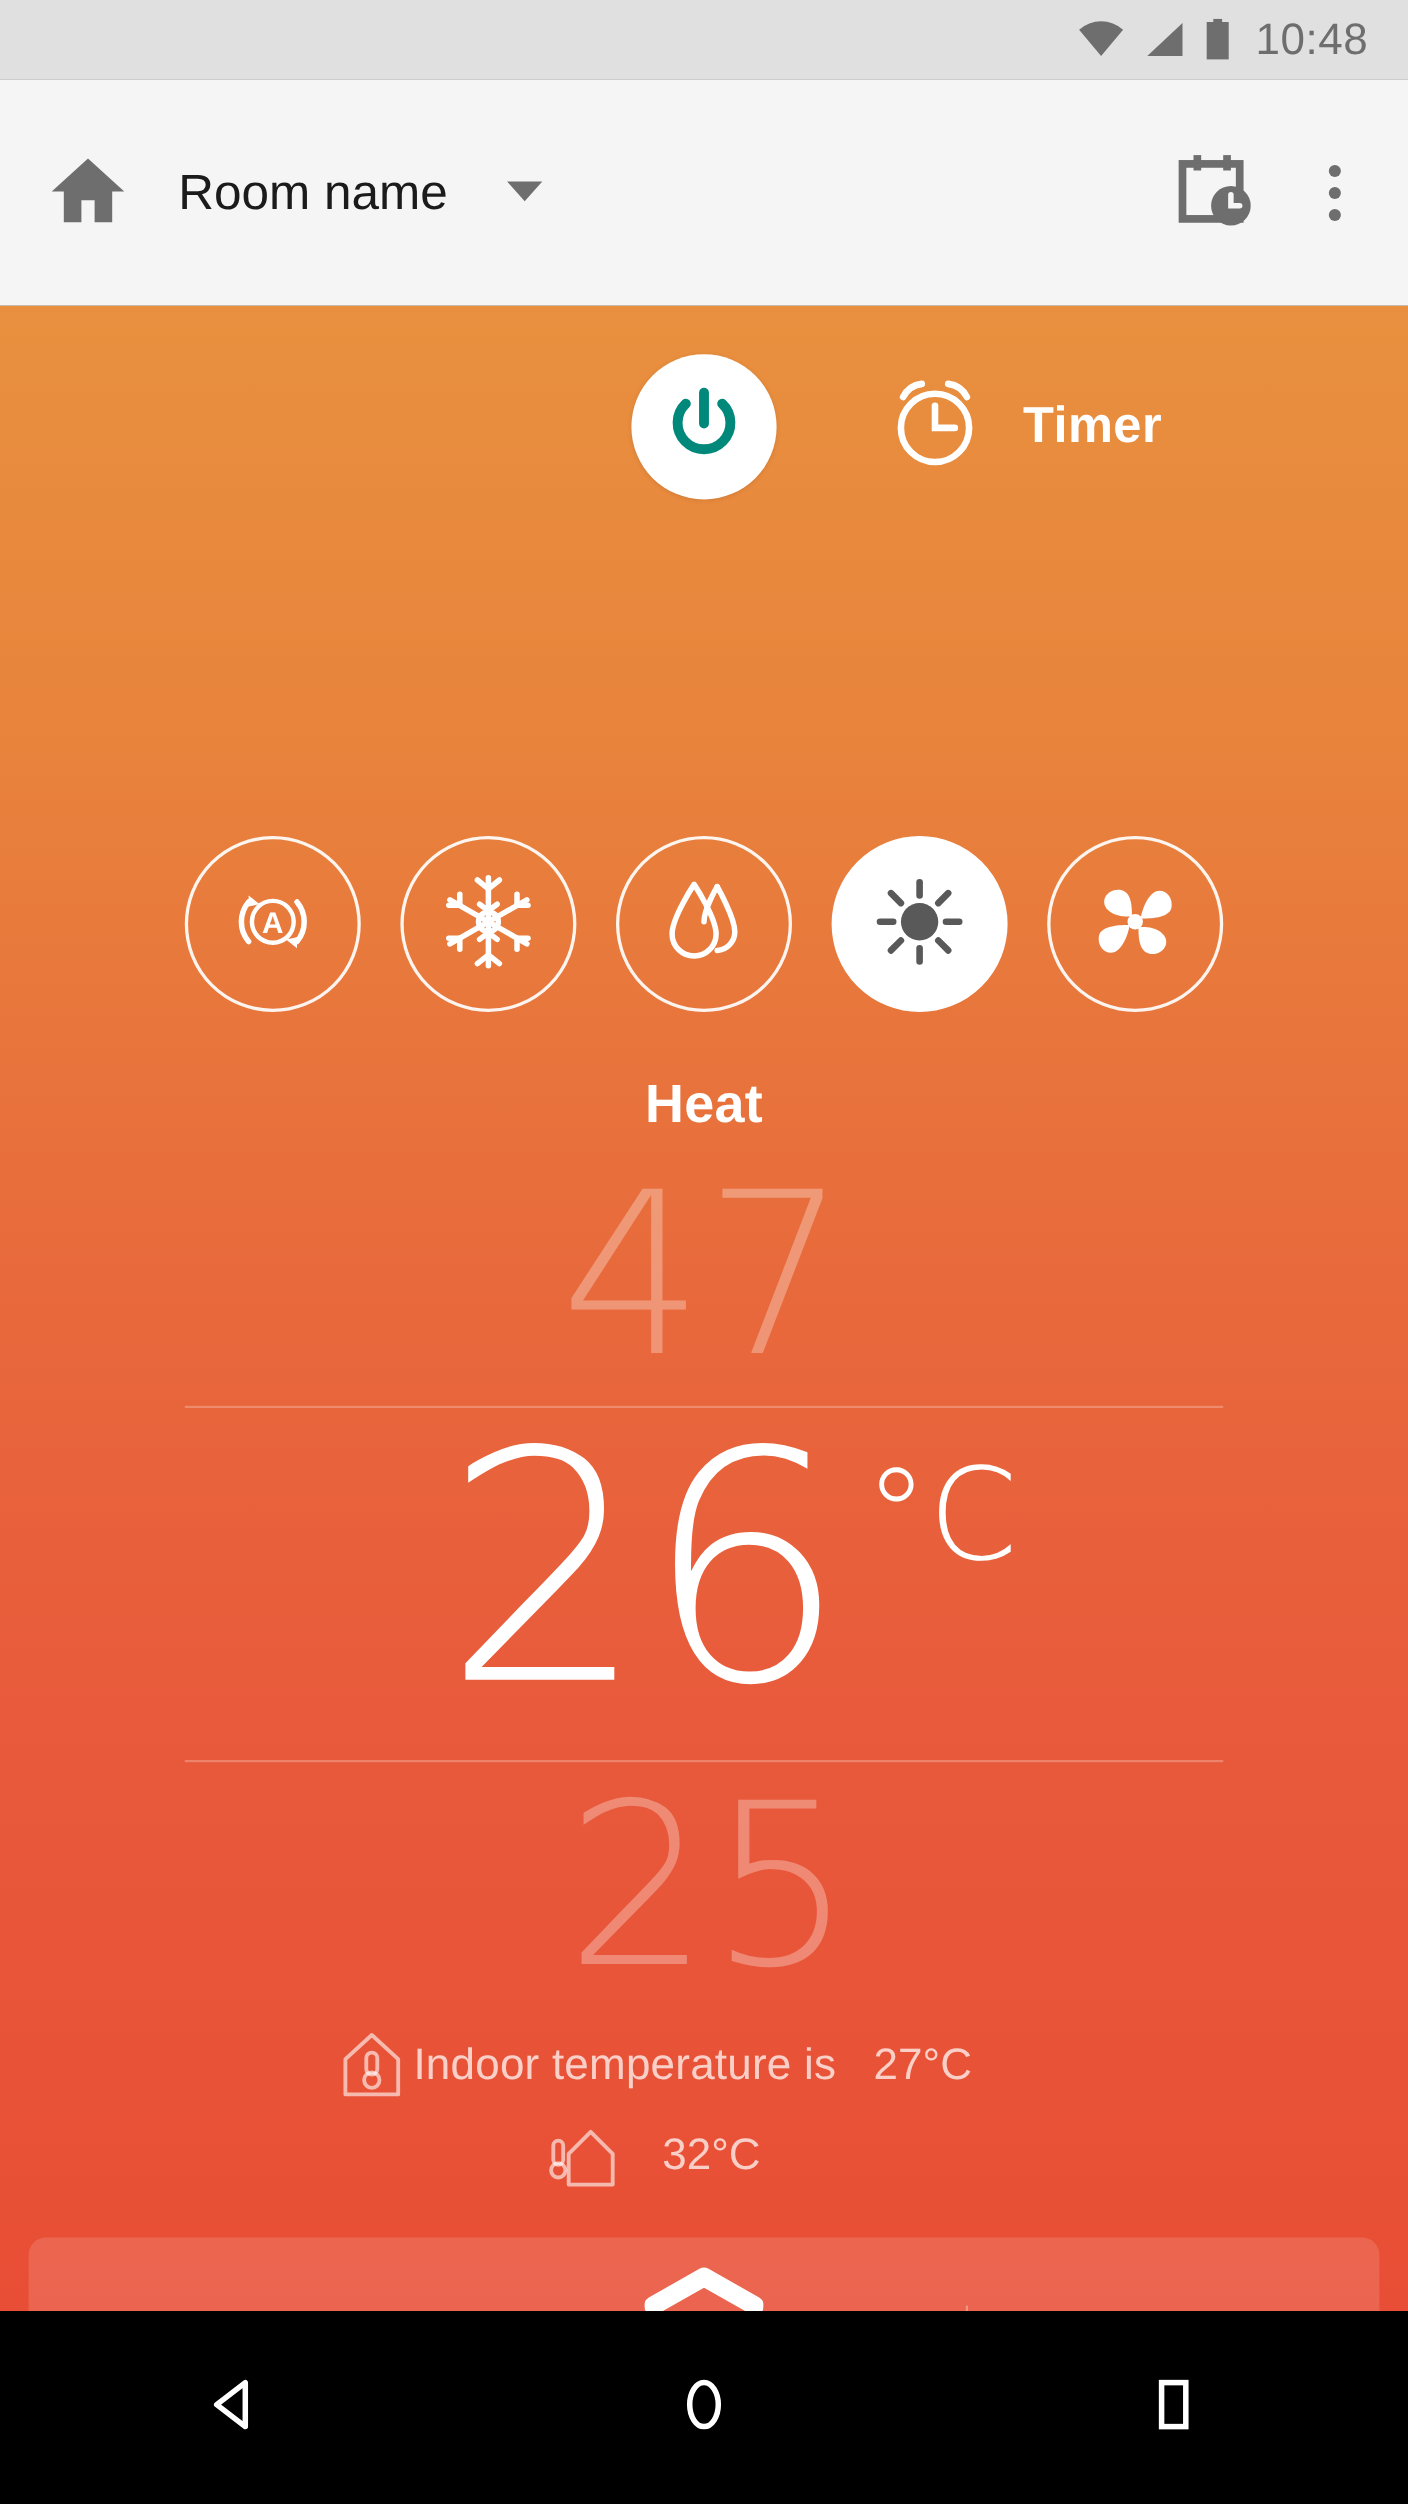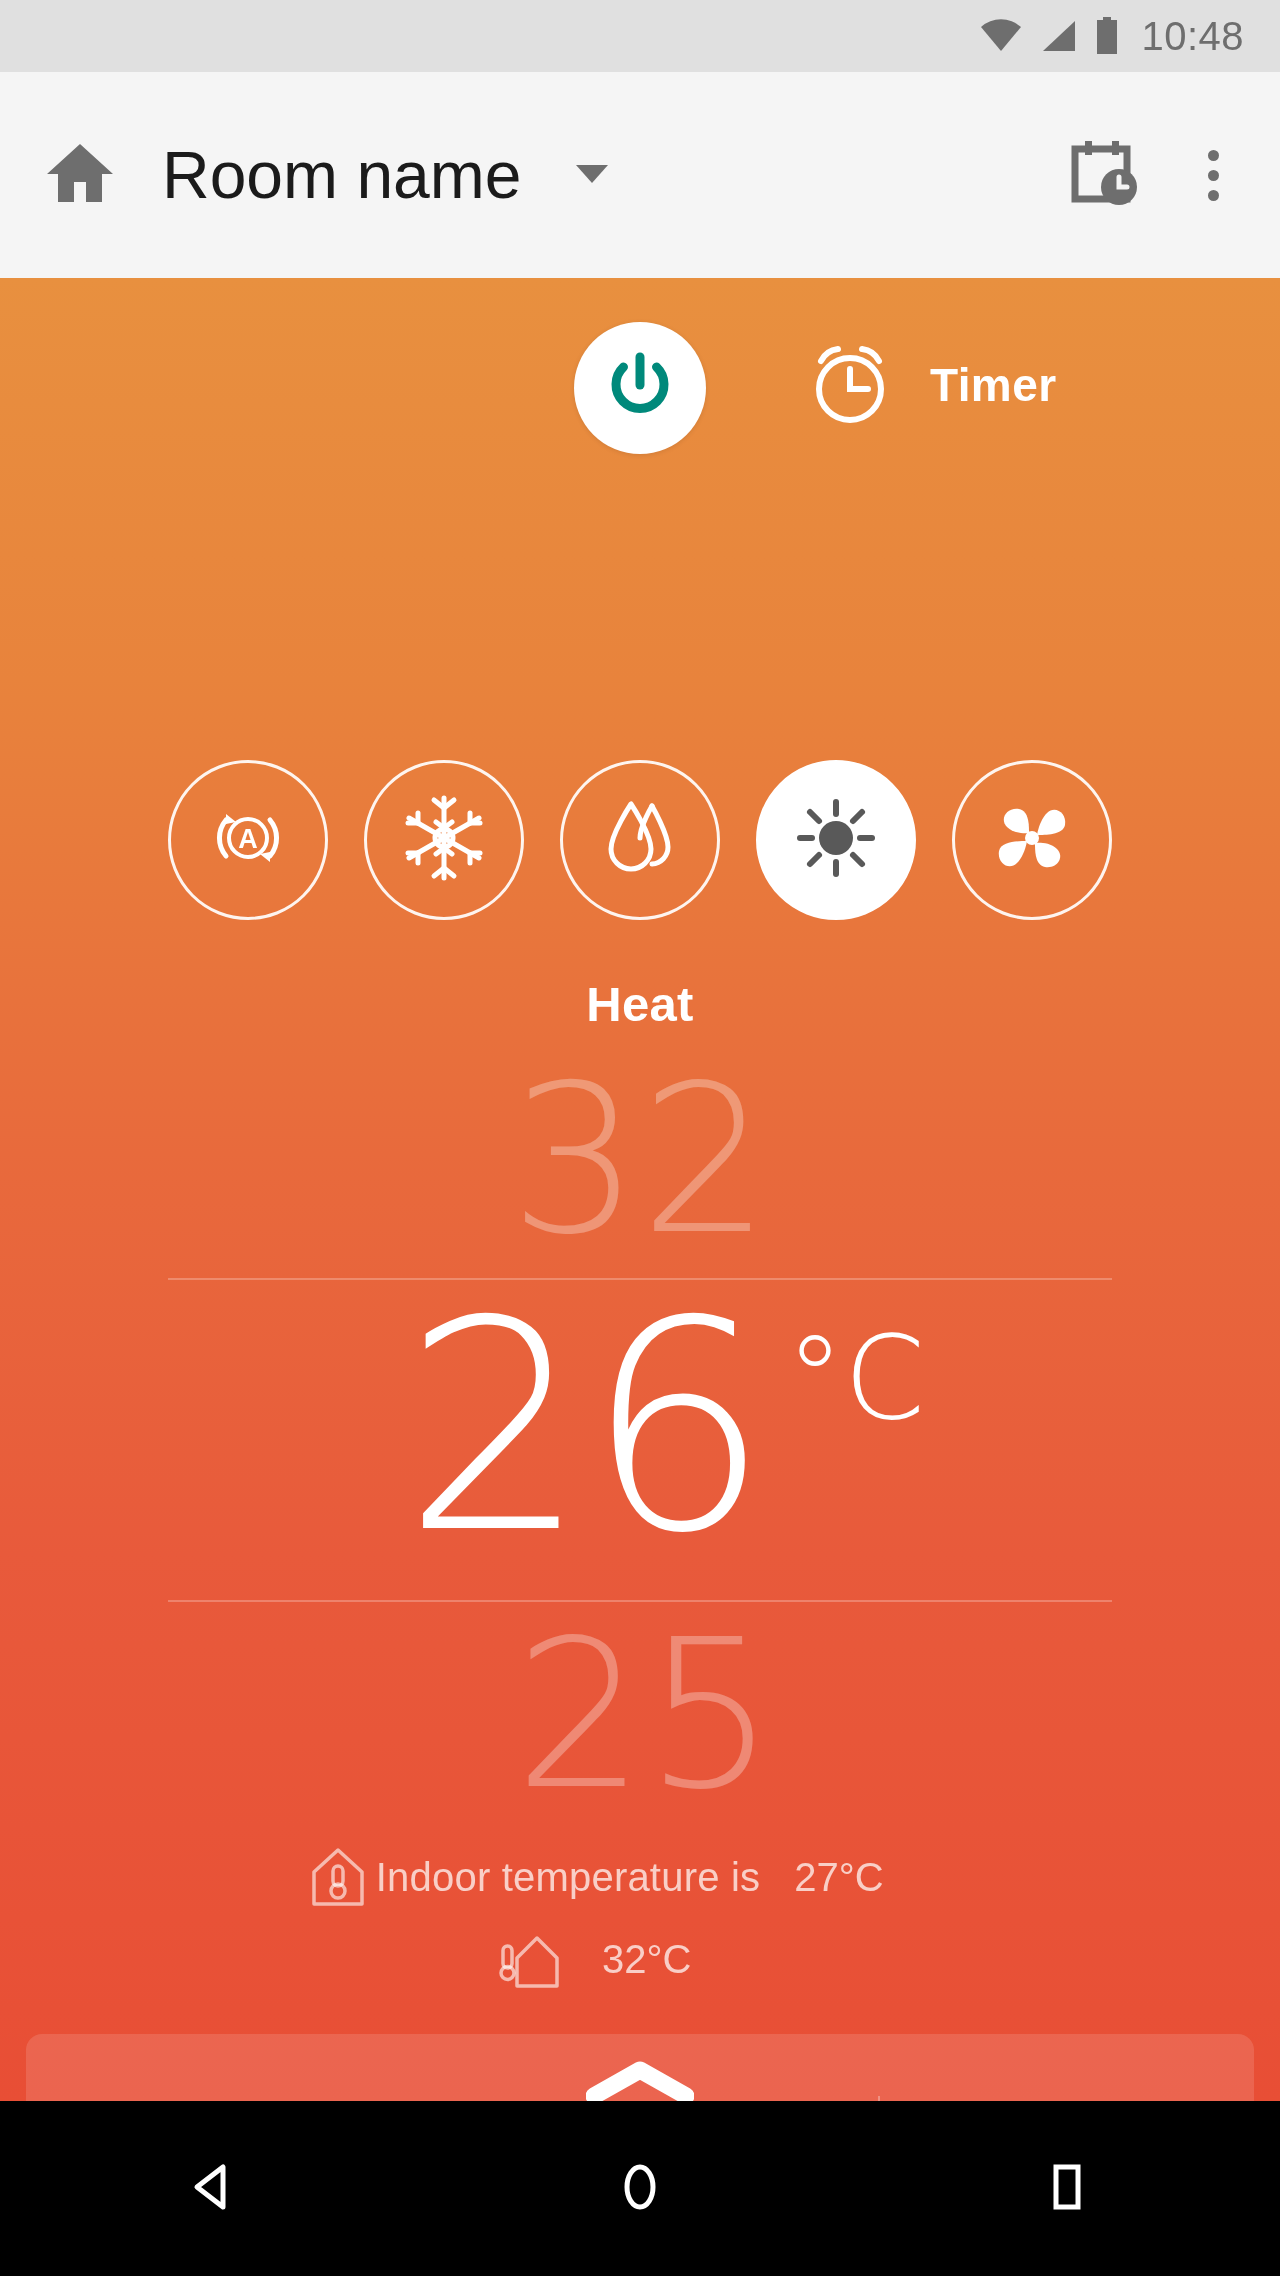--- a/index.html
+++ b/index.html
@@ -25,21 +25,21 @@
   }
 
   
   .appbar{
     position:absolute; top:72px; left:0; width:1280px; height:206px;
     background:#F5F5F5;
     display:flex; align-items:center;
   }
   .home-btn{ width:120px; display:flex; justify-content:center; align-items:center; margin-left:20px;}
   .room-title{
-    font-size:66px; color:#1b1b1b; font-weight:400;
+    font-size:45px; color:#1b1b1b; font-weight:400;
     margin-left:22px; white-space:nowrap;
   }
   .caret{ margin-left:52px; display:flex; align-items:center; }
   .appbar-spacer{ flex:1; }
   .schedule-btn{ display:flex; align-items:center; justify-content:center; width:110px;}
   .overflow-btn{ display:flex; flex-direction:column; gap:9px; align-items:center;
                  width:110px; margin-right:12px; }
   .dot{ width:11px; height:11px; border-radius:50%; background:#6E6E6E; }
 
   
@@ -324,21 +324,21 @@
               <path d="M42 50 C42 50 40 64 32 72 C24 80 12 72 14 60 C16 50 34 50 42 50 Z"></path>
               <circle cx="47" cy="47" r="7"></circle>
             </g>
           </svg>
         </span>
       </div>
     </div>
 
     <div class="mode-name">Heat</div>
 
-    <div class="temp-up">32</div>
+    <div class="temp-up">47</div>
     <div class="divider div-top"></div>
 
     <div class="temp-main">
       <span class="val">26</span>
       <span class="unit">°C</span>
     </div>
 
     <div class="divider div-bot"></div>
     <div class="temp-down">25</div>
 

